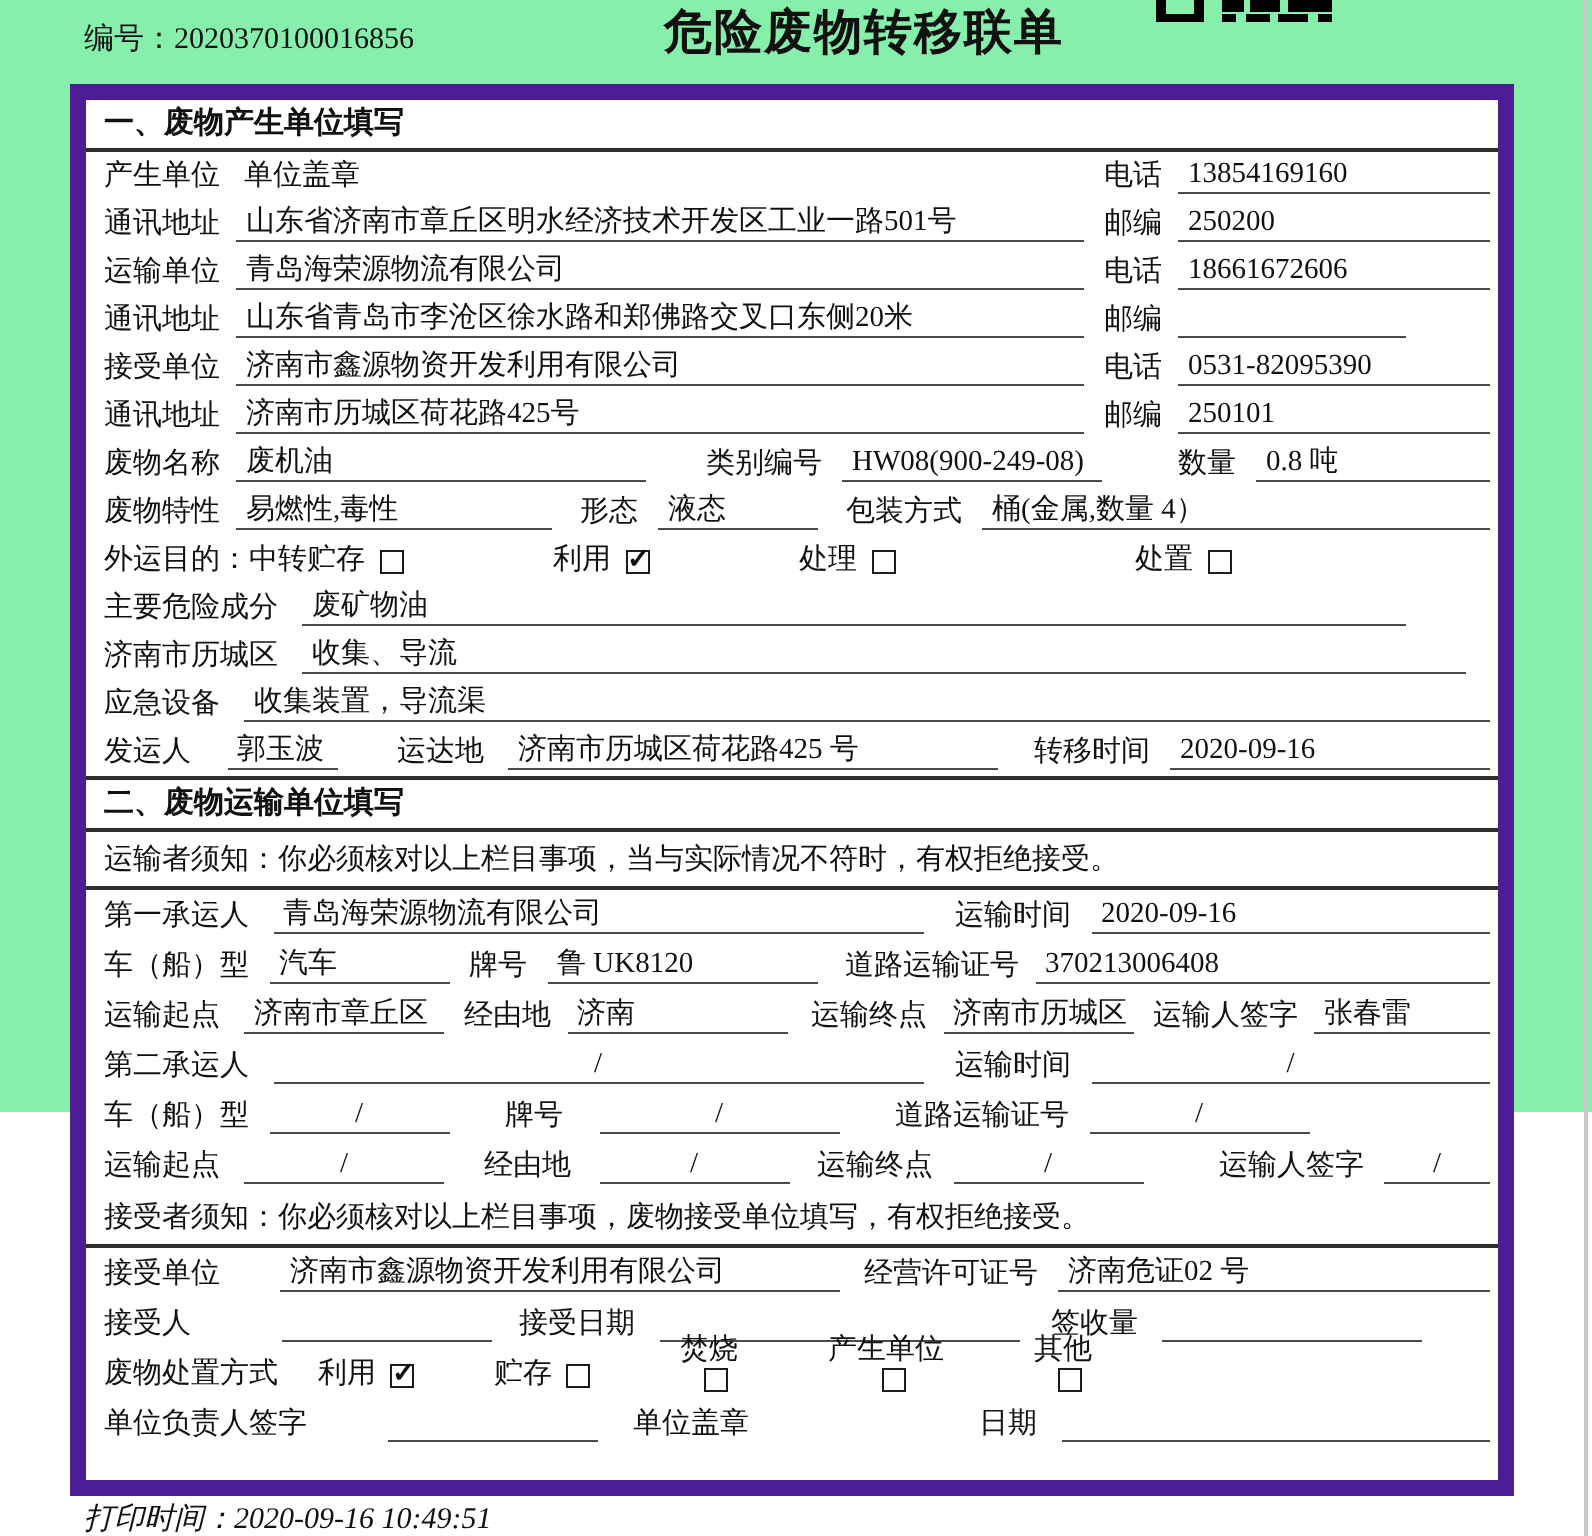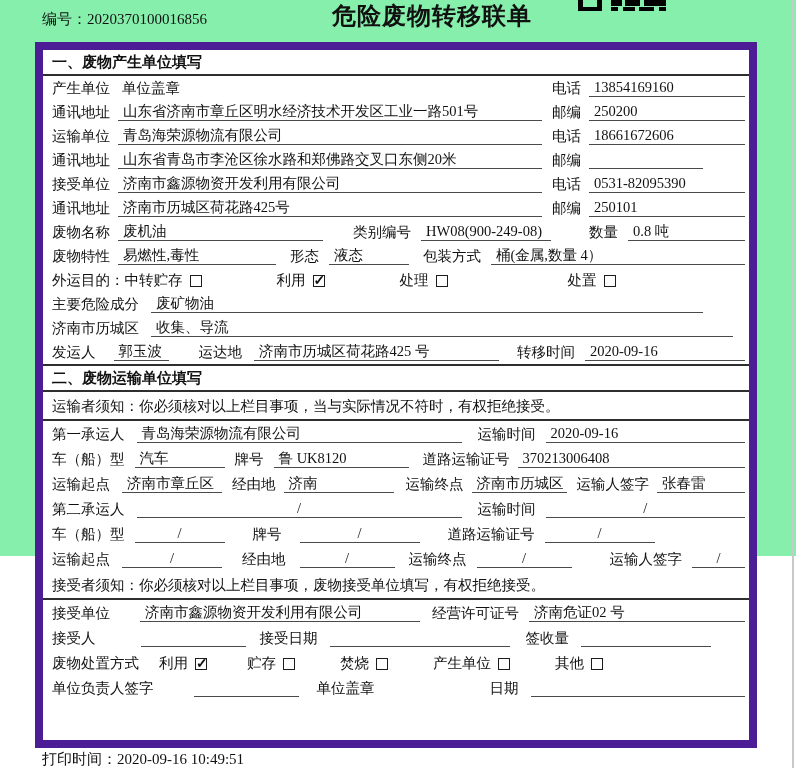--- a/index.html
+++ b/index.html
@@ -33,30 +33,30 @@
   .leftfill { flex:1; margin-right:10px; }
   .ctr { text-align:center; }
 
   .w55{width:55px;} .w80{width:80px;} .w90{width:90px;} .w95{width:95px;} .w100{width:100px;}
   .w105{width:105px;} .w110{width:110px;} .w120{width:120px;} .w125{width:125px;} .w130{width:130px;}
   .w135{width:135px;} .w158{width:158px;} .w180{width:180px;} .w205{width:205px;} .w245{width:245px;}
   .w280{width:280px;} .w295{width:295px;} .w325{width:325px;}
 
   .ml8{margin-left:8px;} .ml10{margin-left:10px;} .ml12{margin-left:12px;} .ml14{margin-left:14px;}
   .ml16{margin-left:16px;} .ml18{margin-left:18px;} .ml20{margin-left:20px;} .ml28{margin-left:28px;}
-  .ml30{margin-left:30px;} .ml38{margin-left:38px;} .ml40{margin-left:40px;} .ml45{margin-left:45px;} .ml75{margin-left:75px;} .ml115{margin-left:115px;} .ml120{margin-left:120px;}
+  .ml30{margin-left:30px;} .ml38{margin-left:38px;} .ml40{margin-left:40px;} .ml45{margin-left:45px;flex-direction:column;} .ml75{margin-left:75px;} .ml115{margin-left:115px;} .ml120{margin-left:120px;}
   .mr12{margin-right:12px;} .mr42{margin-right:42px;}
 
   .opt { white-space:nowrap; line-height:17px; display:inline-flex; align-items:center; }
   .box { display:inline-block; width:12px; height:12px; border:1.5px solid #1c1c1c;
     margin-left:7px; position:relative; background:#fff; }
   .box.checked::after { content:"\2713"; position:absolute; left:0px; top:-4px;
     font-size:14px; font-weight:bold; color:#111; }
 
-  .print-time { position:absolute; left:42px; top:750px; font-size:15px; }
+  .print-time { position:absolute; left:42px; top:750px; font-size:15px;font-style:italic; }
 </style>
 </head>
 <body>
 
 <div class="page">
 
   <div class="doc-number">
     <span>编号：</span><span>2020370100016856</span>
   </div>
   <div class="doc-title">危险废物转移联单</div>
@@ -174,20 +174,24 @@
       <div class="row">
         <span class="lbl">主要危险成分</span>
         <span class="val fill ml12 mr42">废矿物油</span>
       </div>
 
       <div class="row">
         <span class="lbl">济南市历城区</span>
         <span class="val fill ml12 mr12">收集、导流</span>
       </div>
 
+      <div class="row">
+        <span class="lbl">应急设备</span>
+        <span class="val fill ml12">收集装置，导流渠</span>
+      </div>
 
       <div class="row">
         <span class="lbl">发运人</span>
         <span class="val w55 ml18">郭玉波</span>
         <span class="lbl ml30">运达地</span>
         <span class="val w245 ml12">济南市历城区荷花路425 号</span>
         <span class="lbl ml18">转移时间</span>
         <span class="val fill ml10">2020-09-16</span>
       </div>
     </div>

